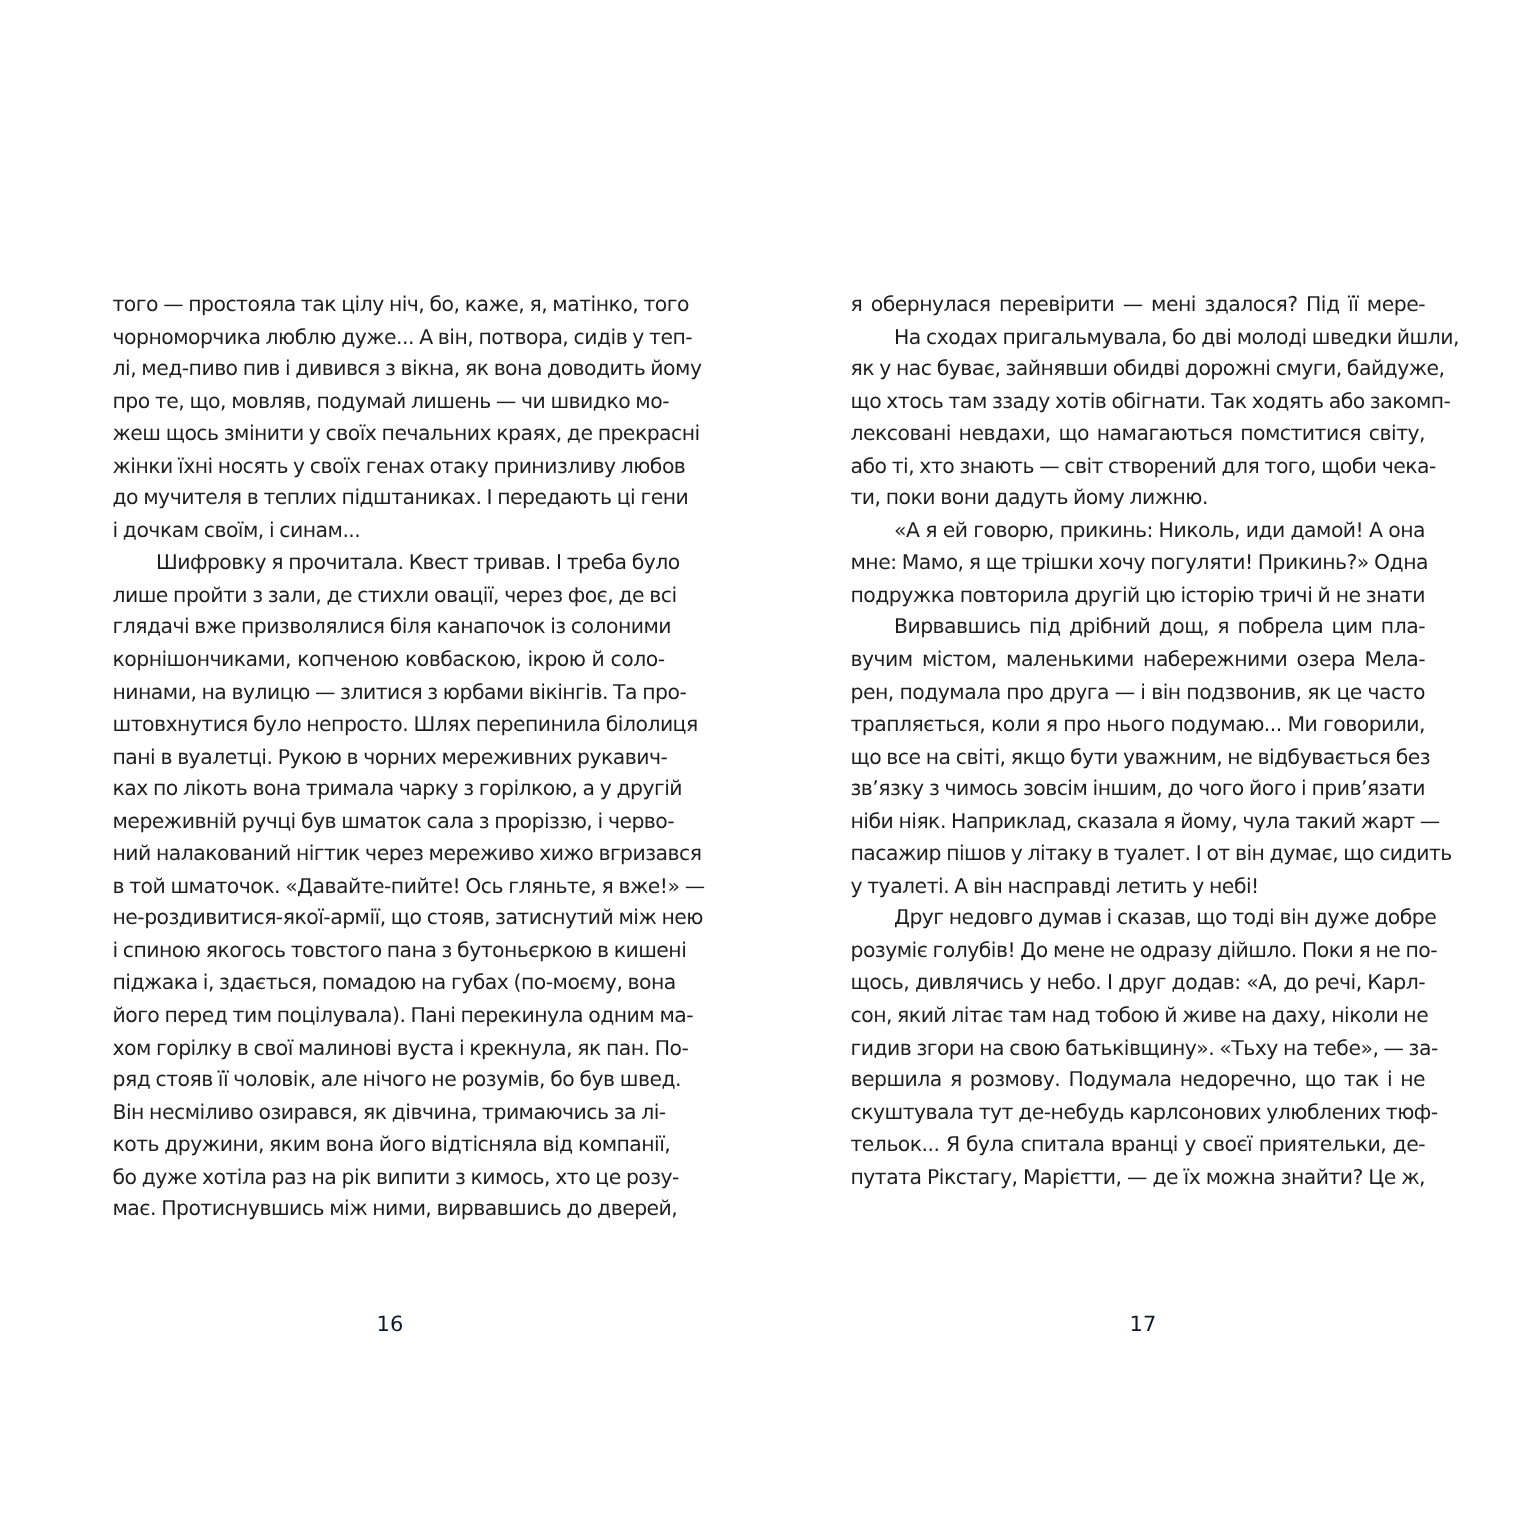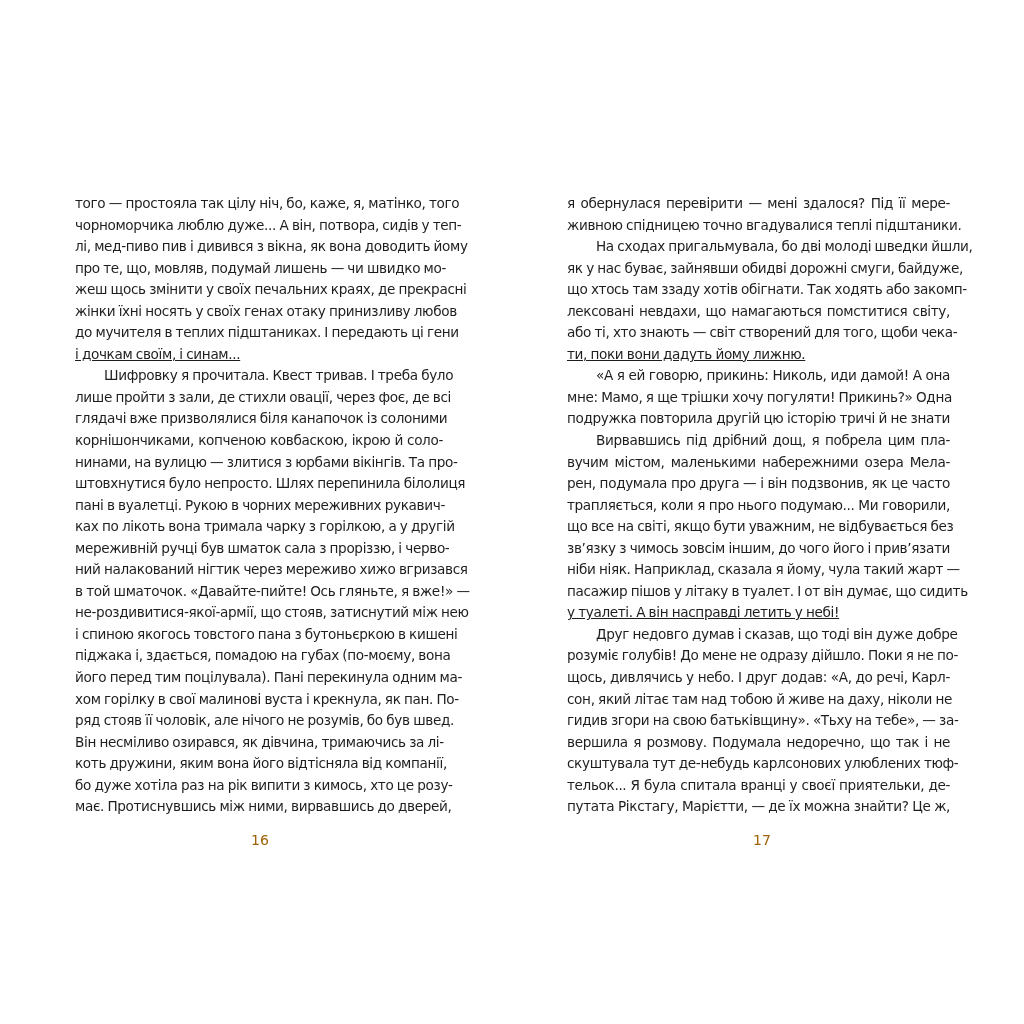--- a/index.html
+++ b/index.html
@@ -32,31 +32,30 @@
       line-height: 21.55px;
       font-size: 13.6px;
       white-space: nowrap;
       text-align: justify;
       text-align-last: justify;
       letter-spacing: -0.35px;
       word-spacing: -0.5px;
     }
     .line.last {
       text-align-last: left;
-      text-decoration: underline;
     }
     .line.indent {
       padding-left: 29px;
     }
     .page-number {
       position: absolute;
-      top: 832px;
+      top: 875px;
       font-size: 14px;
       font-family: "DejaVu Sans", "Liberation Sans", sans-serif;
-      color: #a16207;
+      color: #0f172a;
       width: 40px;
       text-align: center;
     }
     .page-number.left { left: 240px; }
     .page-number.right { left: 742px; }
   </style>
 </head>
 <body>
 
 <div class="spread">
@@ -86,21 +85,20 @@
       <span class="line">його перед тим поцілувала). Пані перекинула одним ма-</span>
       <span class="line">хом горілку в свої малинові вуста і крекнула, як пан. По-</span>
       <span class="line">ряд стояв її чоловік, але нічого не розумів, бо був швед.</span>
       <span class="line">Він несміливо озирався, як дівчина, тримаючись за лі-</span>
       <span class="line">коть дружини, яким вона його відтісняла від компанії,</span>
       <span class="line">бо дуже хотіла раз на рік випити з кимось, хто це розу-</span>
       <span class="line">має. Протиснувшись між ними, вирвавшись до дверей,</span>
     </div>
   <div class="page right" id="right-page">
       <span class="line">я обернулася перевірити — мені здалося? Під її мере-</span>
-      <span class="line">живною спідницею точно вгадувалися теплі підштаники.</span>
       <span class="line indent">На сходах пригальмувала, бо дві молоді шведки йшли,</span>
       <span class="line">як у нас буває, зайнявши обидві дорожні смуги, байдуже,</span>
       <span class="line">що хтось там ззаду хотів обігнати. Так ходять або закомп-</span>
       <span class="line">лексовані невдахи, що намагаються помститися світу,</span>
       <span class="line">або ті, хто знають — світ створений для того, щоби чека-</span>
       <span class="line last">ти, поки вони дадуть йому лижню.</span>
       <span class="line indent">«А я ей говорю, прикинь: Николь, иди дамой! А она</span>
       <span class="line">мне: Мамо, я ще трішки хочу погуляти! Прикинь?» Одна</span>
       <span class="line">подружка повторила другій цю історію тричі й не знати</span>
       <span class="line indent">Вирвавшись під дрібний дощ, я побрела цим пла-</span>

